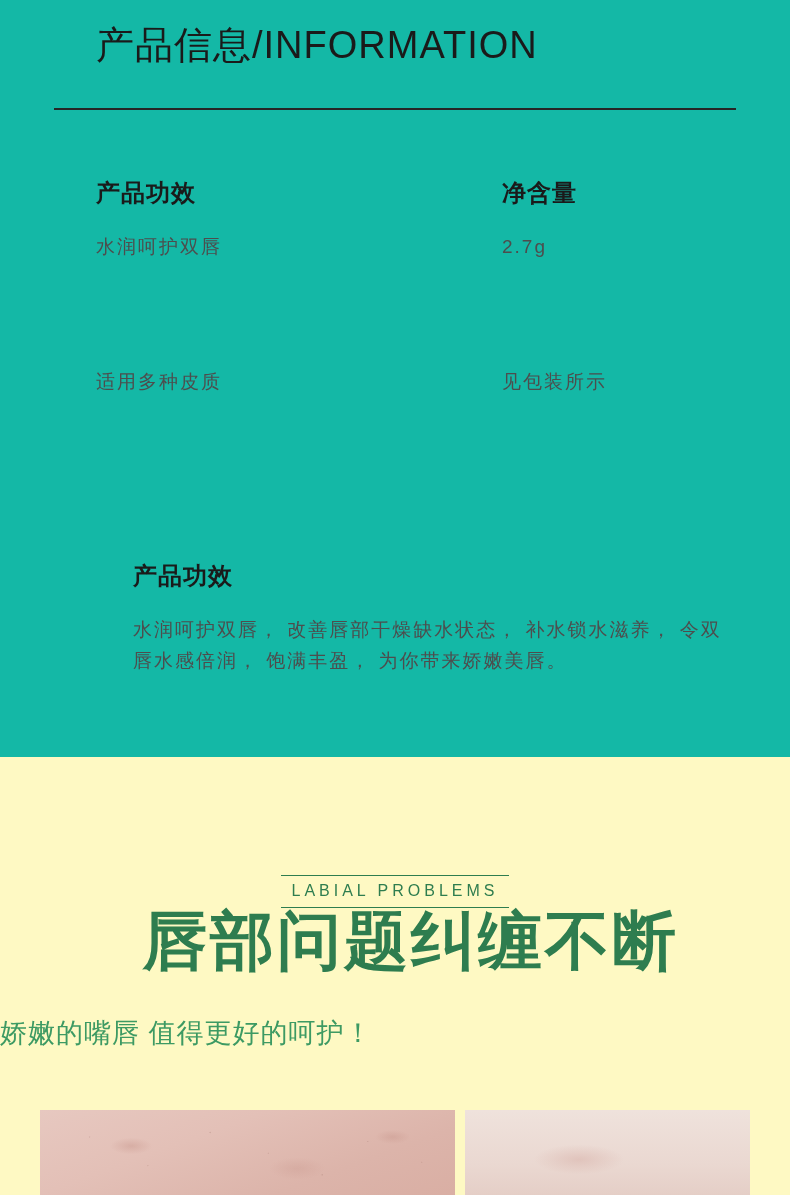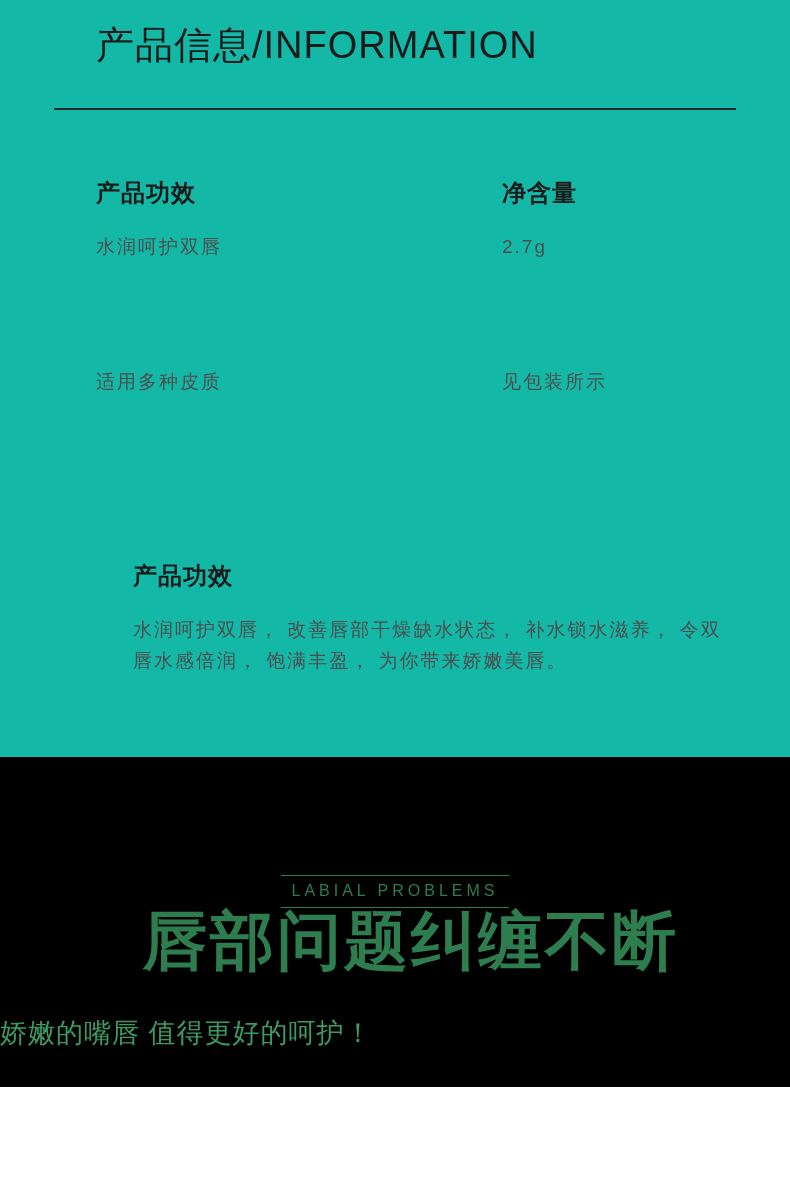--- a/index.html
+++ b/index.html
@@ -119,22 +119,22 @@
     width: 600px;
     font-weight: 400;
   }
 
   
   .problems-section {
     position: absolute;
     left: 0;
     top: 757px;
     width: 790px;
-    height: 330px;
-    background: #000000;
+    height: 438px;
+    background: #fef9c3;
     overflow: hidden;
   }
 
   .eyebrow-wrap {
     position: absolute;
     top: 118px;
     left: 0;
     width: 790px;
     text-align: center;
   }

